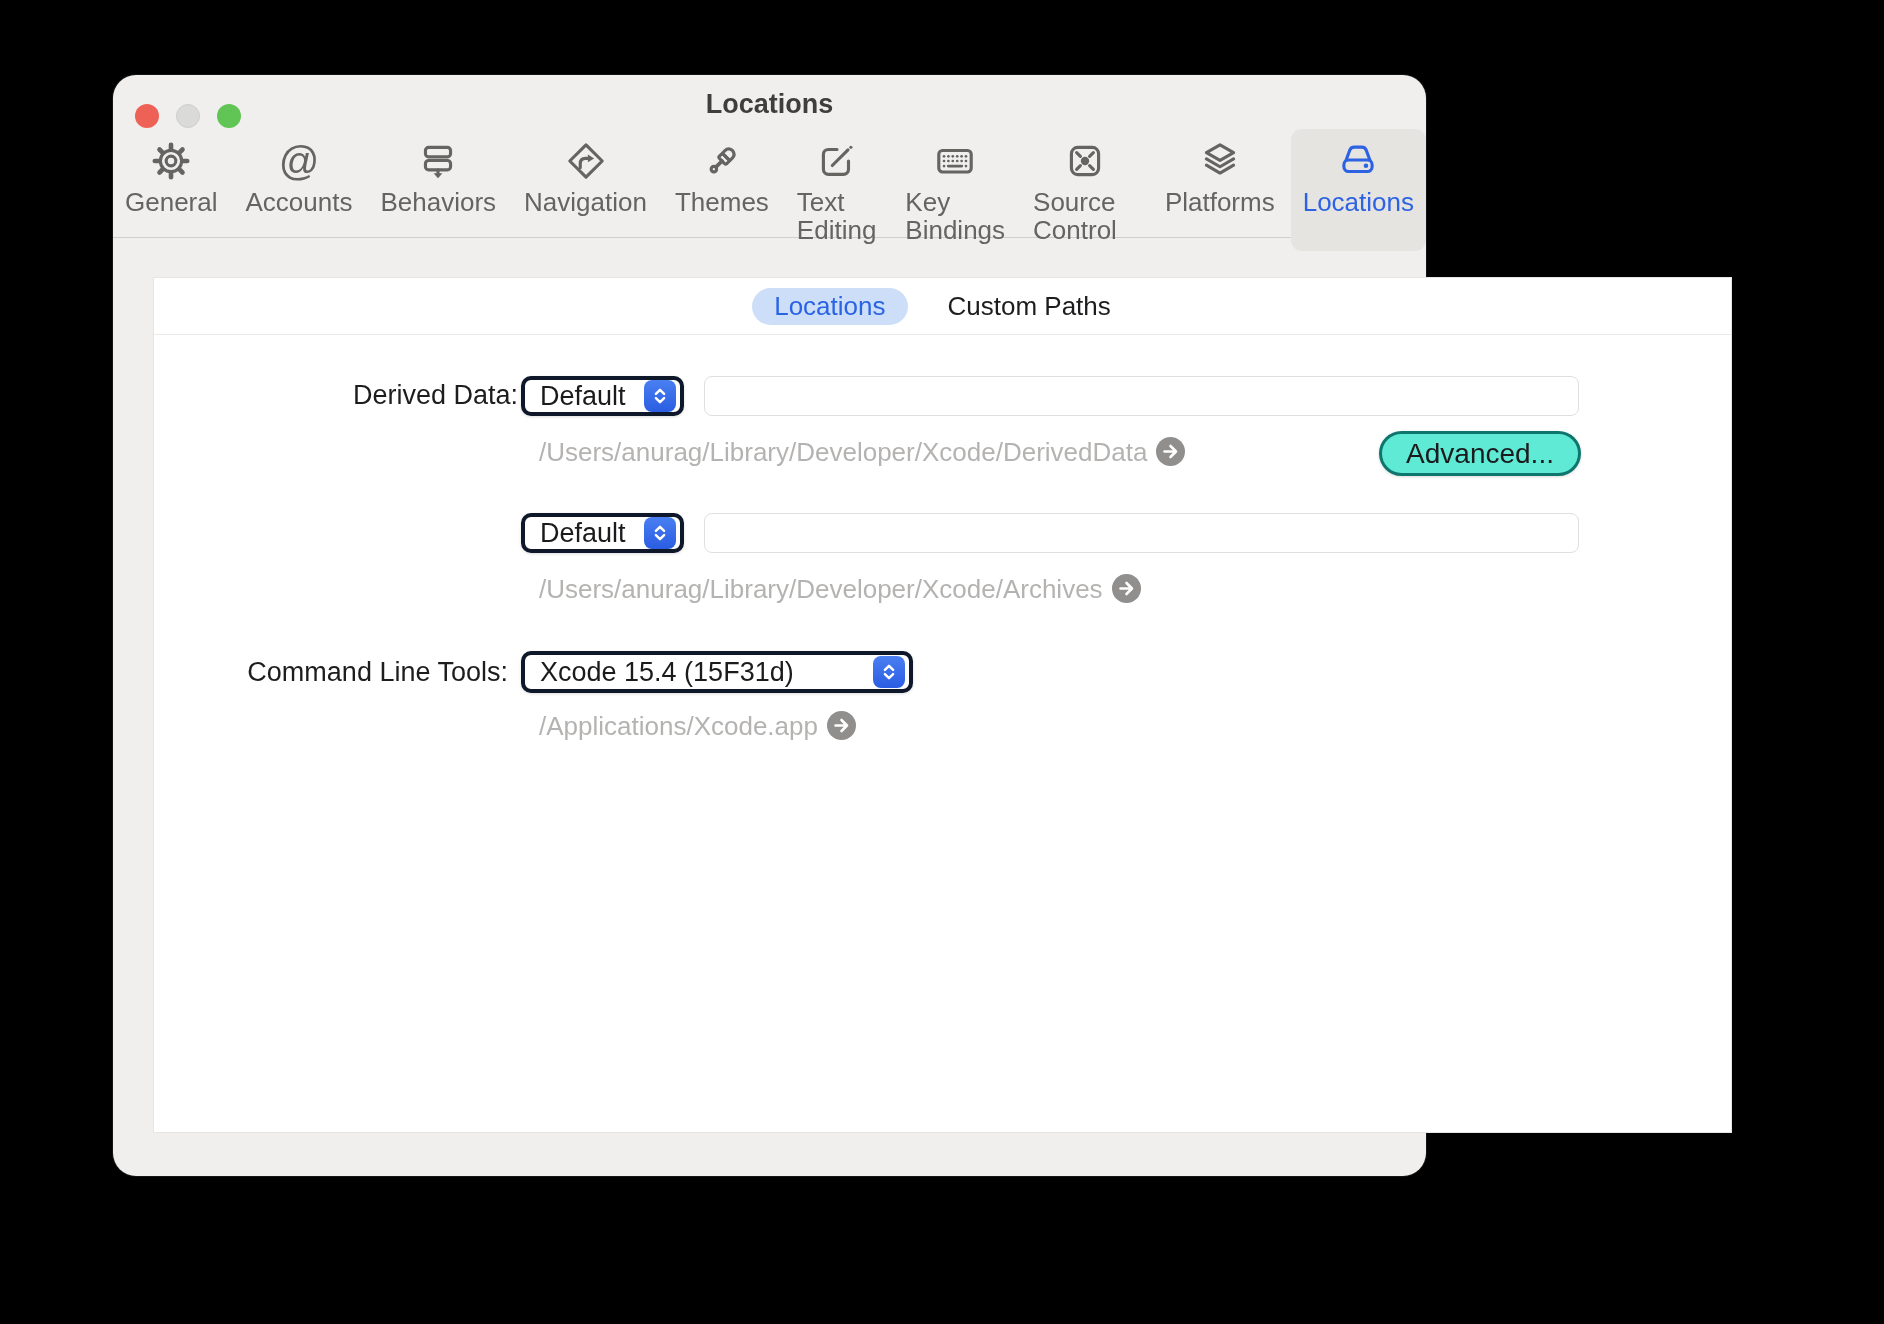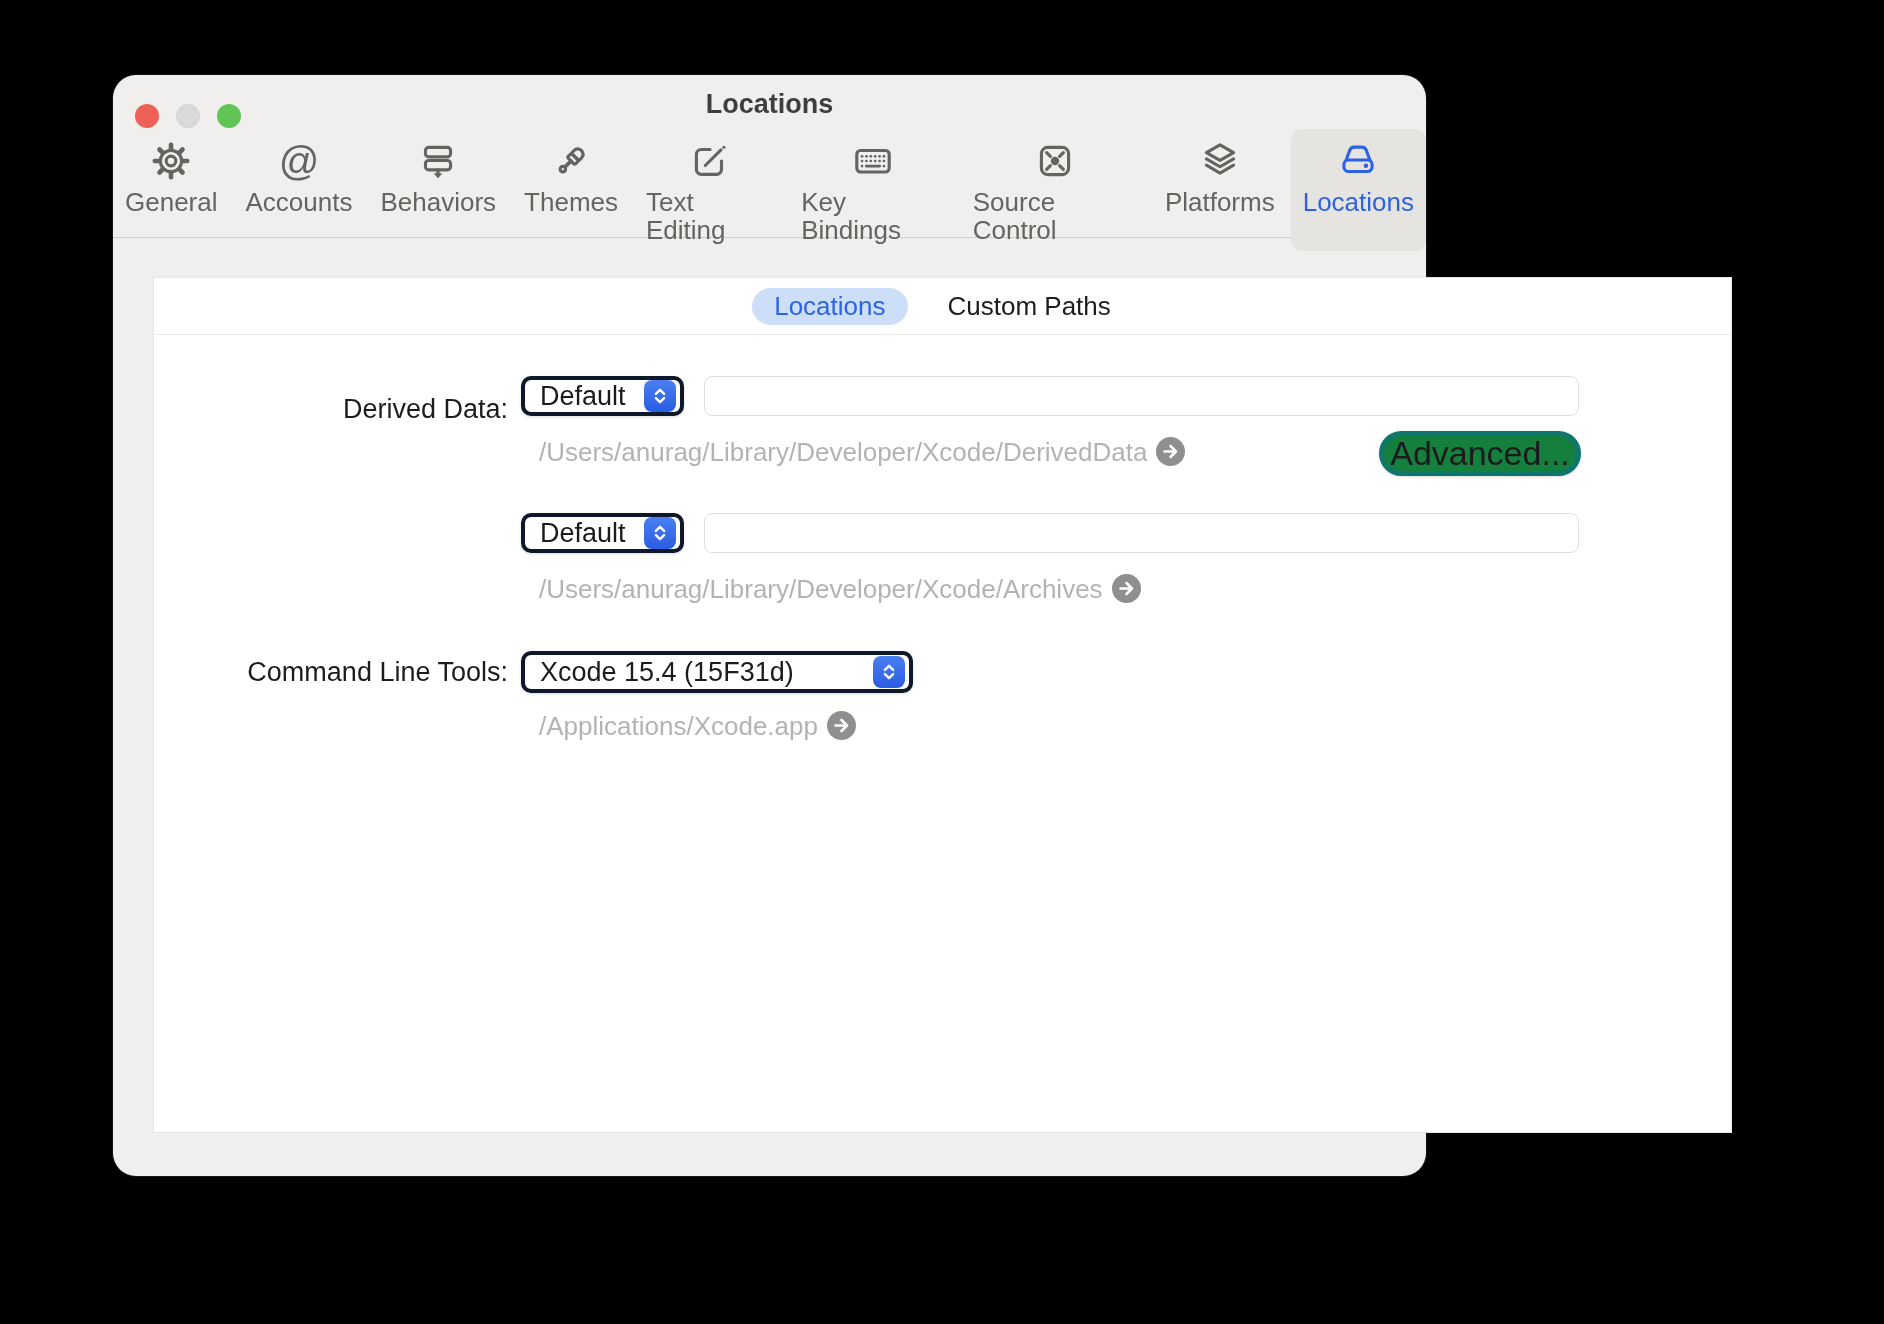--- a/index.html
+++ b/index.html
@@ -38,23 +38,23 @@
          justify-content:space-between;box-sizing:border-box;padding:0 4px 0 15px;}
   .popup-text{font-size:27px;color:#1b1b1d;white-space:nowrap;}
   .popup-chevrons{width:32px;height:32px;border-radius:8px;flex:0 0 32px;margin-left:12px;
                   background:linear-gradient(#4a7ff2,#2a5de2);display:flex;align-items:center;justify-content:center;}
   .text-field{position:absolute;background:#fff;border:1px solid #e0dfdd;border-radius:8px;
               box-sizing:border-box;font-size:26px;padding:0 12px;outline:none;
               font-family:"Liberation Sans","DejaVu Sans",sans-serif;}
   .path-row{position:absolute;display:flex;align-items:flex-start;gap:9px;
             font-size:26px;color:#b4b3b1;line-height:30px;white-space:nowrap;}
   .path-arrow{width:29px;height:29px;display:flex;}
-  .btn{position:absolute;background:#15803d;border:5px solid #0f766e;border-radius:23px;
+  .btn{position:absolute;background:#5eead4;border:3px solid #0f766e;border-radius:23px;
        box-shadow:0 1px 3px rgba(0,0,0,0.15);display:flex;align-items:center;justify-content:center;
-       font-size:34px;color:#1b1b1d;box-sizing:border-box;}
+       font-size:28px;color:#1b1b1d;box-sizing:border-box;}
 </style>
 </head>
 <body>
 
 <div id="stage">
   <div id="window">
 
     <div class="chrome">
       <div class="lights">
         <div class="light red"></div>
@@ -95,20 +95,30 @@
             <svg width="46" height="46" viewBox="0 0 44 44" fill="none" stroke="currentColor" stroke-width="3" stroke-linecap="round" stroke-linejoin="round">
               <rect x="10" y="9" width="24" height="9" rx="3"></rect>
               <rect x="10" y="21.5" width="24" height="9" rx="3"></rect>
               <line x1="22" y1="30.5" x2="22" y2="34.5"></line>
               <path d="M17.8 33.8 h8.4 L22 38.6 Z" fill="currentColor" stroke="none"></path>
             </svg>
           </span>
           <span>Behaviors</span>
         </div>
 
+        <div class="tb-item">
+          <span class="tb-icon">
+            <svg width="46" height="46" viewBox="0 0 44 44" fill="none" stroke="currentColor" stroke-width="3" stroke-linejoin="round" stroke-linecap="round">
+              <path d="M22 6.5 L37.5 22 22 37.5 6.5 22 Z"></path>
+              <path d="M16.5 28.5 V24.5 C16.5 21.4 18.4 19.5 21.5 19.5 H24.5"></path>
+              <path d="M23.8 15.7 L29.8 19.5 23.8 23.3 Z" fill="currentColor" stroke="none"></path>
+            </svg>
+          </span>
+          <span>Navigation</span>
+        </div>
 
         <div class="tb-item">
           <span class="tb-icon">
             <svg width="46" height="46" viewBox="0 0 44 44" fill="none" stroke="currentColor" stroke-width="3" stroke-linecap="round" stroke-linejoin="round">
               <g transform="rotate(45 22 22)">
                 <path d="M17 16.5 V13 C17 10.2 19 8.2 22 7.8 C25 8.2 27 10.2 27 13 V16.5 Z"></path>
                 <rect x="17" y="16.5" width="10" height="5.5" rx="1.5"></rect>
                 <line x1="22" y1="22" x2="22" y2="30" stroke-width="3.6"></line>
                 <circle cx="22" cy="33" r="2.6"></circle>
               </g>
@@ -193,21 +203,21 @@
       </div>
     </div>
 
     <div class="panel">
 
       <div class="seg-row">
         <div class="seg selected">Locations</div>
         <div class="seg">Custom Paths</div>
       </div>
 
-      <div class="form-label" style="top:116px;">Derived Data:</div>
+      <div class="form-label" style="top:102px;padding-left:10px;">Derived Data:</div>
       <div class="popup" style="left:367px;top:98px;width:163px;height:40px;">
         <span class="popup-text">Default</span>
         <span class="popup-chevrons">
           <svg width="22" height="22" viewBox="0 0 32 32" fill="none" stroke="#fff" stroke-width="3.5" stroke-linecap="round" stroke-linejoin="round">
             <path d="M10 13 L16 7 22 13"></path>
               <path d="M10 19 L16 25 22 19"></path>
           </svg>
         </span>
       </div>
       <input class="text-field" style="left: 550px; top: 98px; width: 875px; height: 40px;" value="">

